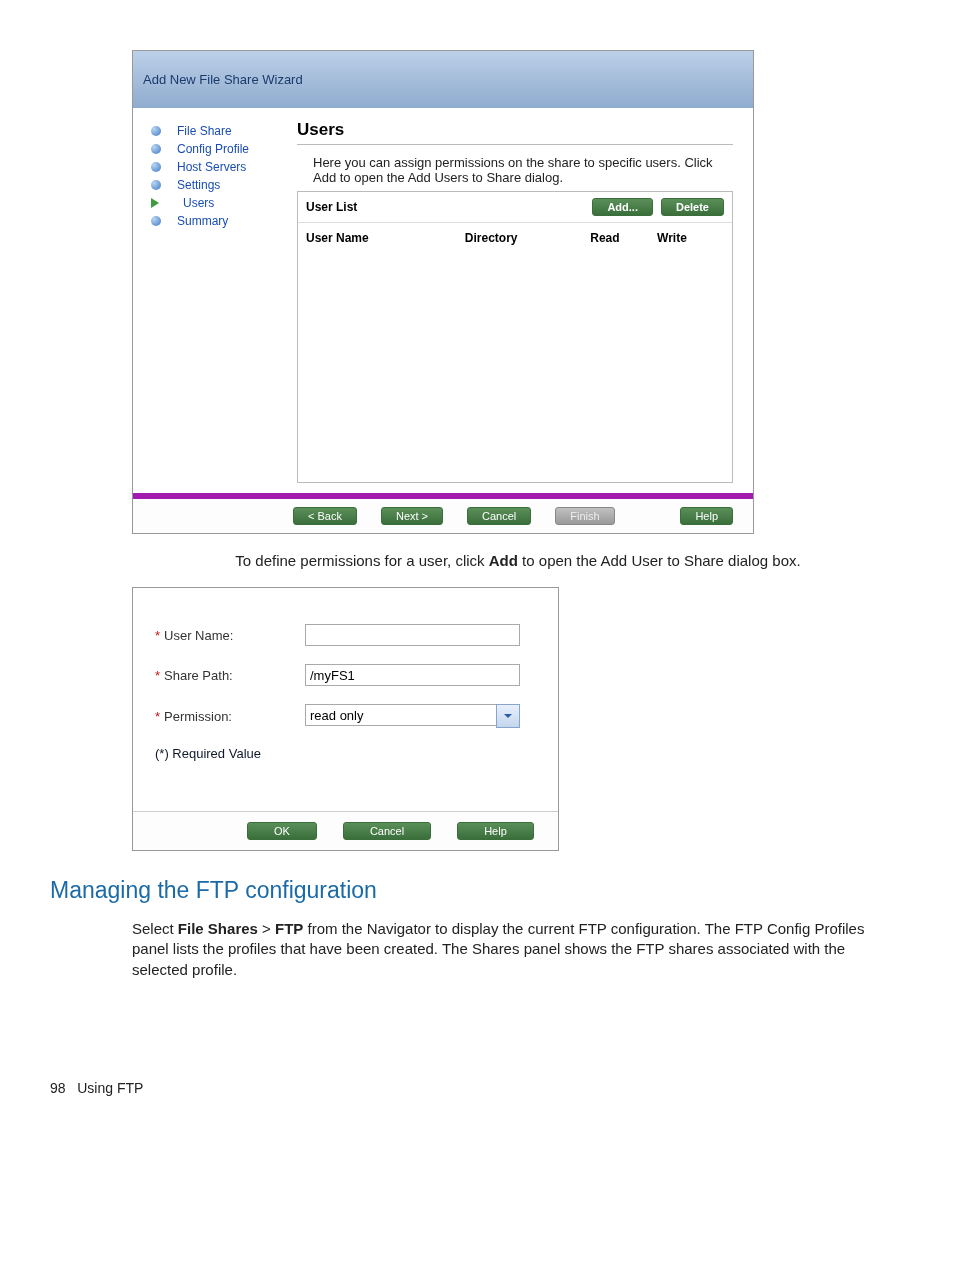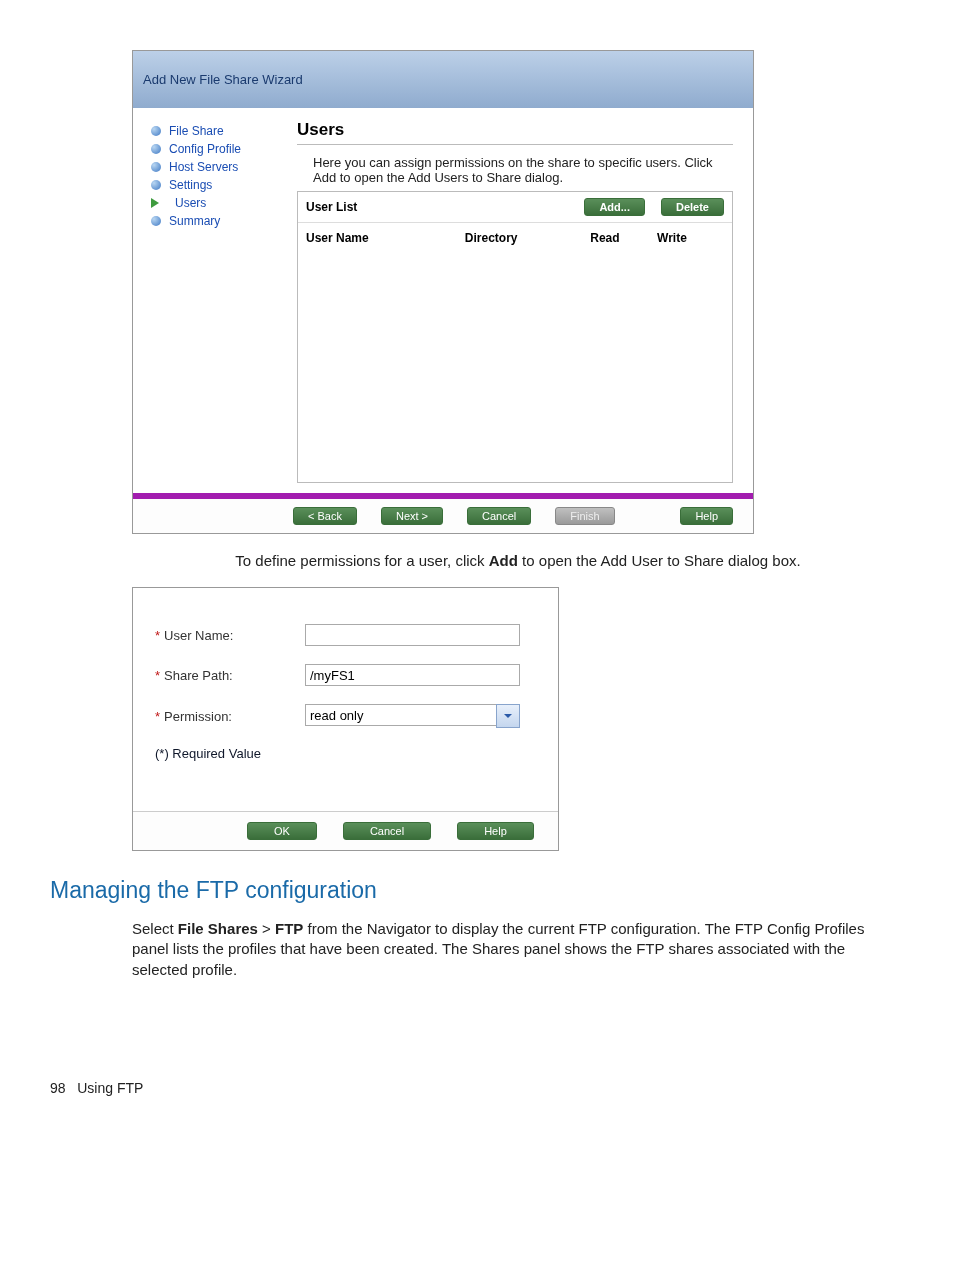--- a/index.html
+++ b/index.html
@@ -29,21 +29,21 @@
     background: #fff;
   }
   .wizard-side {
     width: 140px;
     padding: 14px 6px 14px 18px;
     font-size: 12px;
   }
   .step {
     display: flex;
     align-items: center;
-    gap: 8px;
+    gap: 16px;
     padding: 2px 0;
     color: #1a4db3;
   }
   .step .bullet {
     width: 10px;
     height: 10px;
     border-radius: 50%;
     background: radial-gradient(circle at 3px 3px, #b8d6f2, #3f79c4);
     flex: 0 0 10px;
   }
@@ -74,21 +74,21 @@
     border: 1px solid #bbb;
     background: #fff;
     height: 290px;
   }
   .userlist-head {
     display: flex;
     align-items: center;
     padding: 6px 8px;
     font-size: 12px;
     font-weight: bold;
-    gap: 16px;
+    gap: 8px;
   }
   .userlist-head .ul-title { flex: 1; }
   .btn {
     font-size: 11px;
     color: #fff;
     padding: 2px 14px;
     border: 1px solid #3a6e3a;
     border-radius: 3px;
     background: linear-gradient(#5a8f5a, #3a6e3a);
     cursor: pointer;

